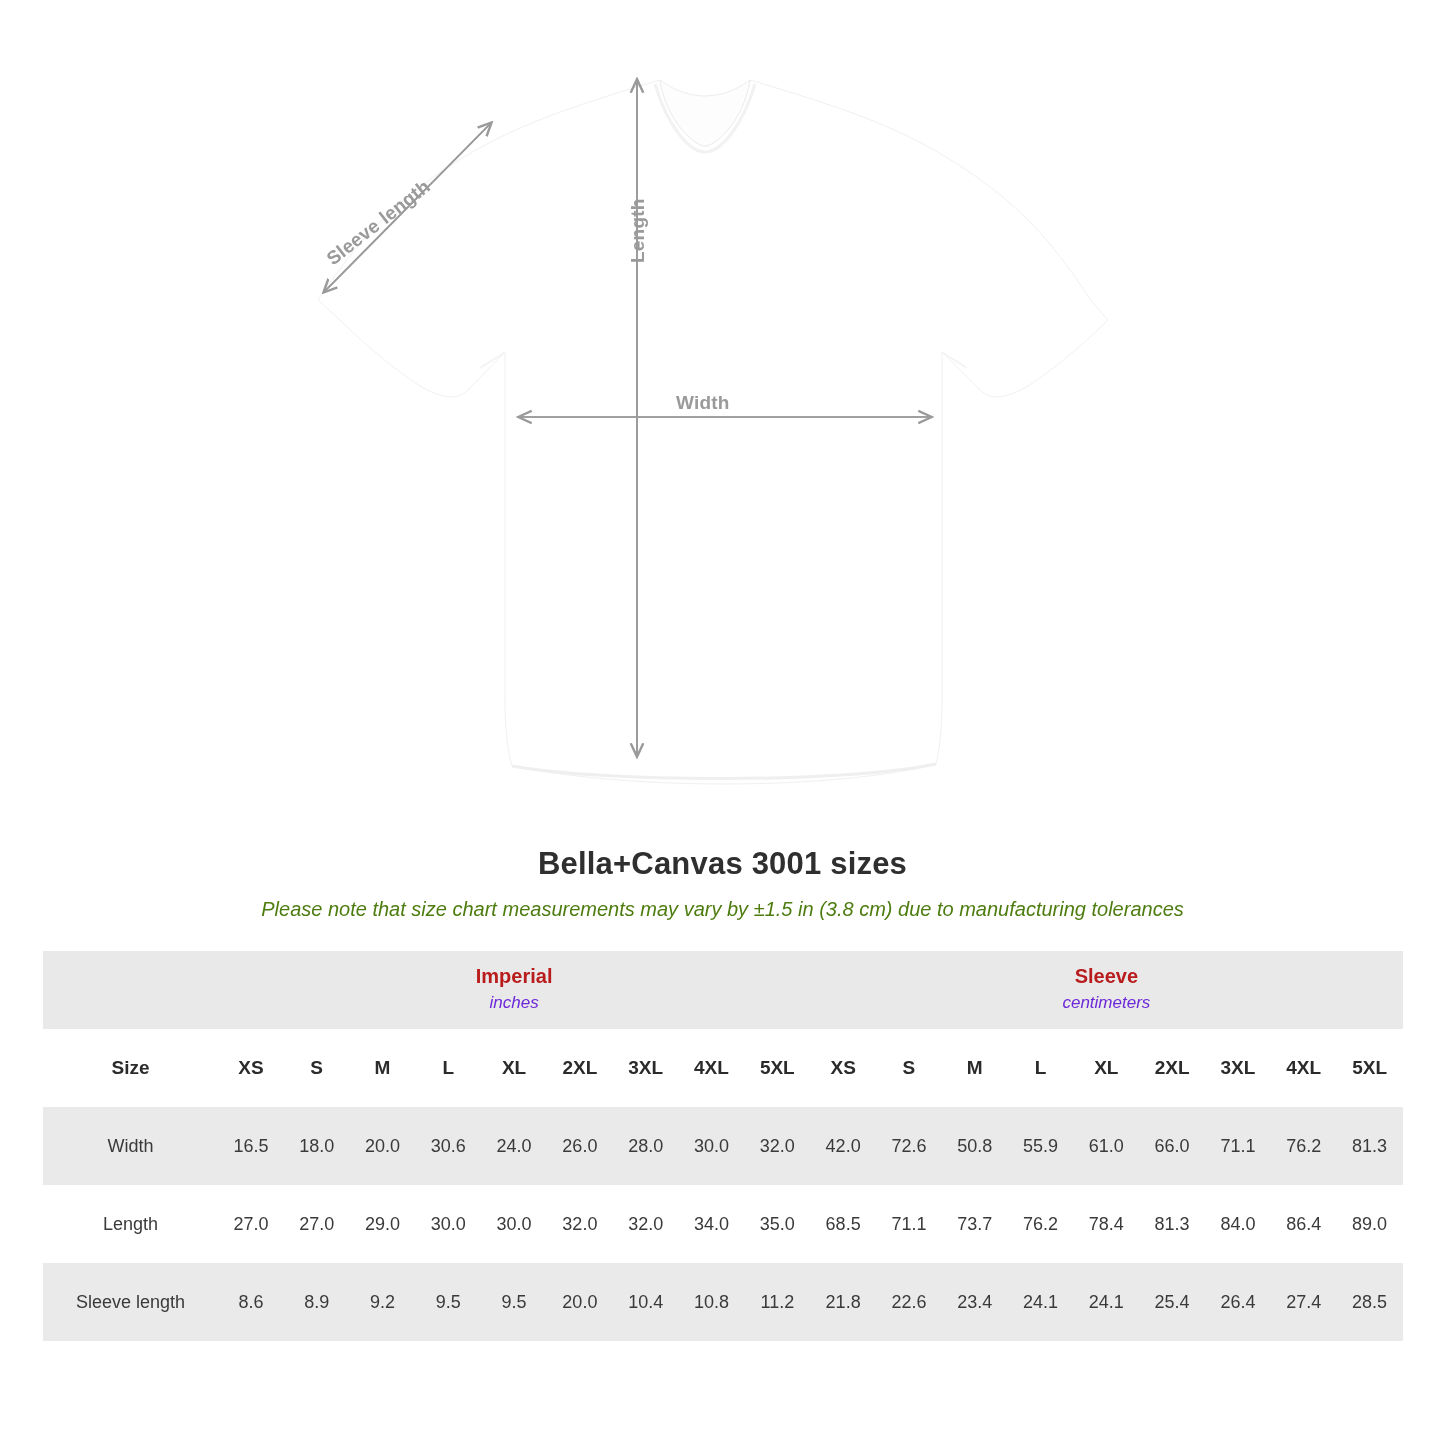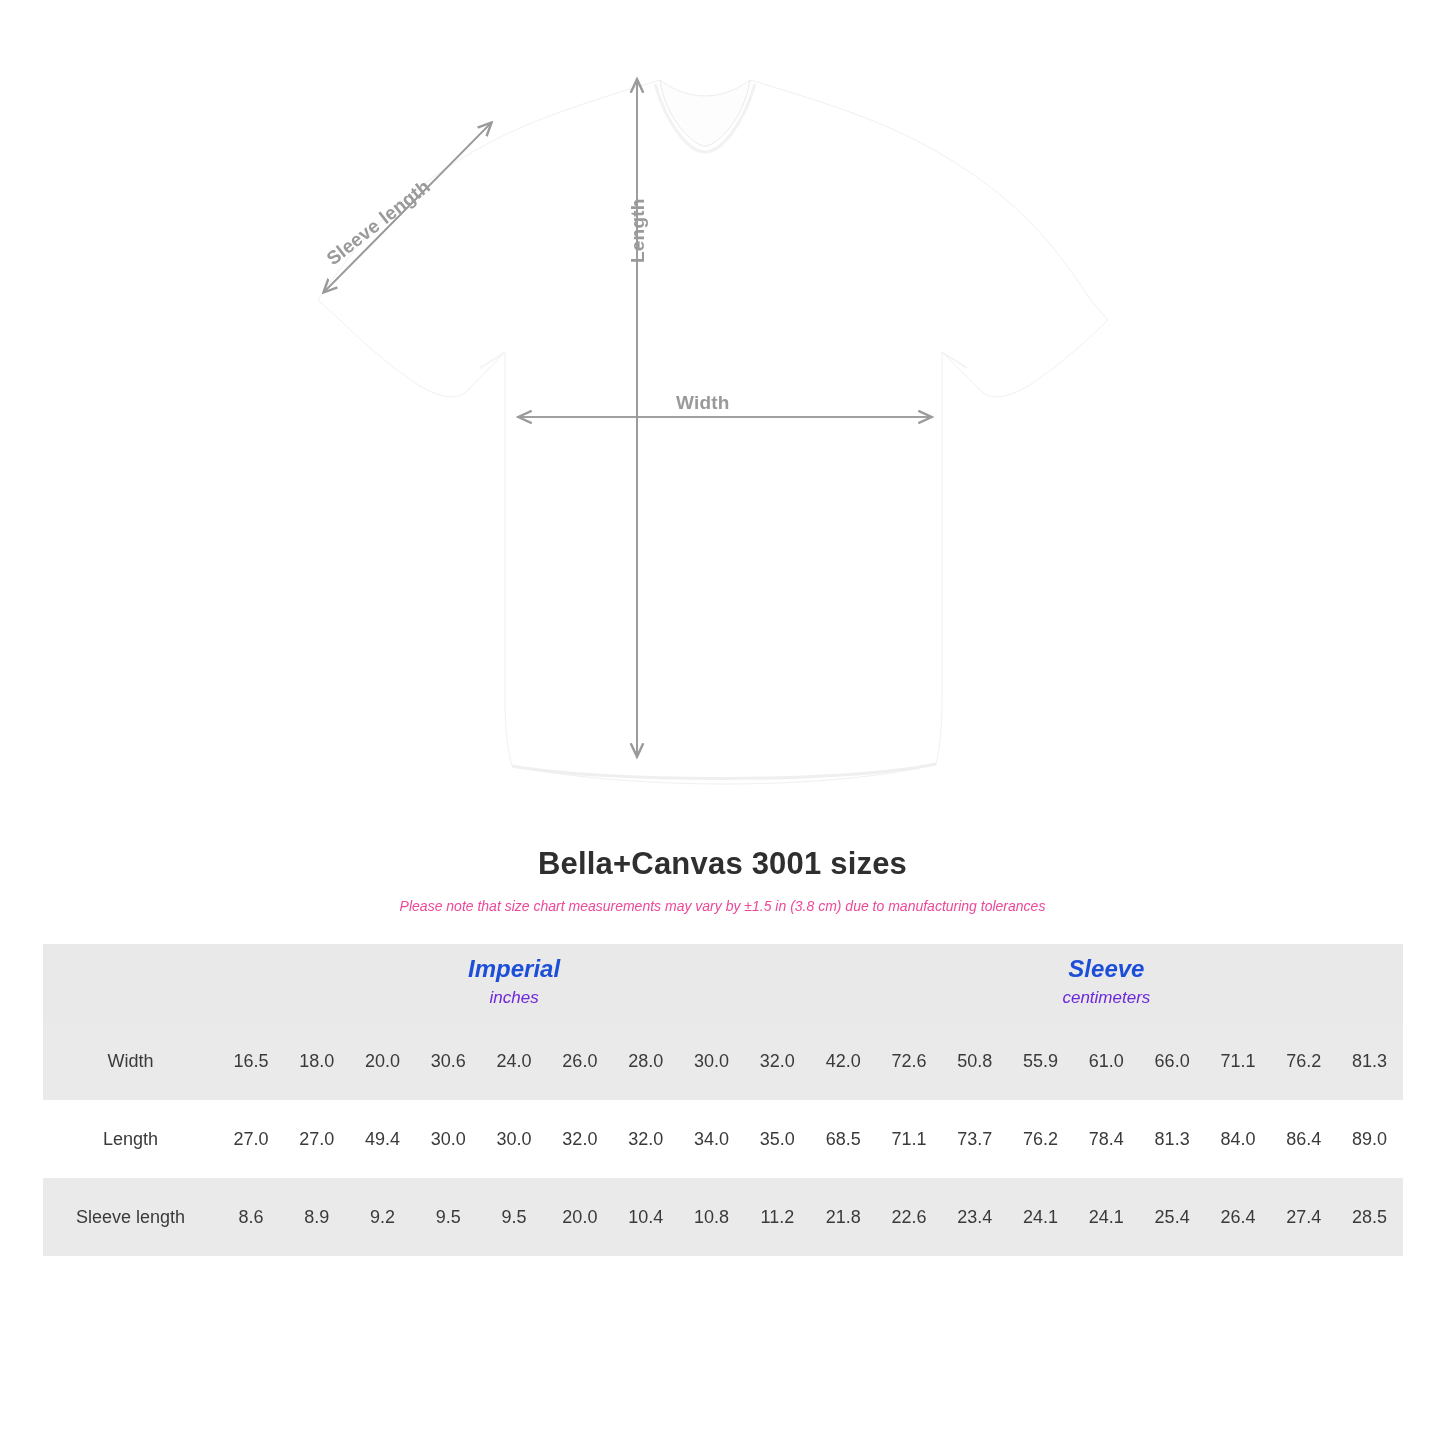--- a/index.html
+++ b/index.html
@@ -63,23 +63,23 @@
     margin-top: 10px;
   }
   .chart-title {
     font-size: 31px;
     font-weight: bold;
     color: #2f2f2f;
     margin: 16px;
     letter-spacing: .2px;
   }
   .chart-note {
-    font-size: 14px;
+    font-size: 20px;
     font-style: italic;
-    color: #ec4899;
+    color: #4d7c0f;
     margin-top: 16px;
   }
 
   
   .table-wrap {
     margin: 30px 43px 0 43px;
   }
   table.size-table {
     border-collapse: collapse;
     width: 1359px;
@@ -93,24 +93,23 @@
     font-weight: normal;
     padding: 0;
     height: 78px;
     vertical-align: middle;
   }
   .unit-row th {
     height: 112px;
     background: #e9e9e9;
   }
   .unit-name {
-    font-size: 24px;
-    font-style: italic;
-    font-weight: bold;
-    color: #1d4ed8;
+    font-size: 20px;
+    font-weight: bold;
+    color: #b91c1c;
     line-height: 1.25;
   }
   .unit-sub {
     font-size: 17px;
     font-style: italic;
     color: #6d28d9;
     line-height: 1.6;
   }
   tr.header-row td {
     background: #ffffff;
@@ -237,20 +236,41 @@
             <th></th>
             <th colspan="9">
               <div class="unit-name">Imperial</div>
               <div class="unit-sub">inches</div>
             </th>
             <th colspan="9">
               <div class="unit-name">Sleeve</div>
               <div class="unit-sub">centimeters</div>
             </th>
           </tr>
+          <tr class="header-row">
+            <td class="rowhead">Size</td>
+            <td style="font-weight: bold;">XS</td>
+            <td style="font-weight: bold;">S</td>
+            <td style="font-weight: bold;">M</td>
+            <td style="font-weight: bold;">L</td>
+            <td style="font-weight: bold;">XL</td>
+            <td style="font-weight: bold;">2XL</td>
+            <td style="font-weight: bold;">3XL</td>
+            <td style="font-weight: bold;">4XL</td>
+            <td style="font-weight: bold;">5XL</td>
+            <td style="font-weight: bold;">XS</td>
+            <td style="font-weight: bold;">S</td>
+            <td style="font-weight: bold;">M</td>
+            <td style="font-weight: bold;">L</td>
+            <td style="font-weight: bold;">XL</td>
+            <td style="font-weight: bold;">2XL</td>
+            <td style="font-weight: bold;">3XL</td>
+            <td style="font-weight: bold;">4XL</td>
+            <td style="font-weight: bold;">5XL</td>
+          </tr>
           <tr class="band">
             <td class="rowhead">Width</td>
             <td>16.5</td>
             <td>18.0</td>
             <td>20.0</td>
             <td>30.6</td>
             <td>24.0</td>
             <td>26.0</td>
             <td>28.0</td>
             <td>30.0</td>
@@ -262,21 +282,21 @@
             <td>61.0</td>
             <td>66.0</td>
             <td>71.1</td>
             <td>76.2</td>
             <td>81.3</td>
           </tr>
           <tr class="plain">
             <td class="rowhead">Length</td>
             <td>27.0</td>
             <td>27.0</td>
-            <td>49.4</td>
+            <td>29.0</td>
             <td>30.0</td>
             <td>30.0</td>
             <td>32.0</td>
             <td>32.0</td>
             <td>34.0</td>
             <td>35.0</td>
             <td>68.5</td>
             <td>71.1</td>
             <td>73.7</td>
             <td>76.2</td>

